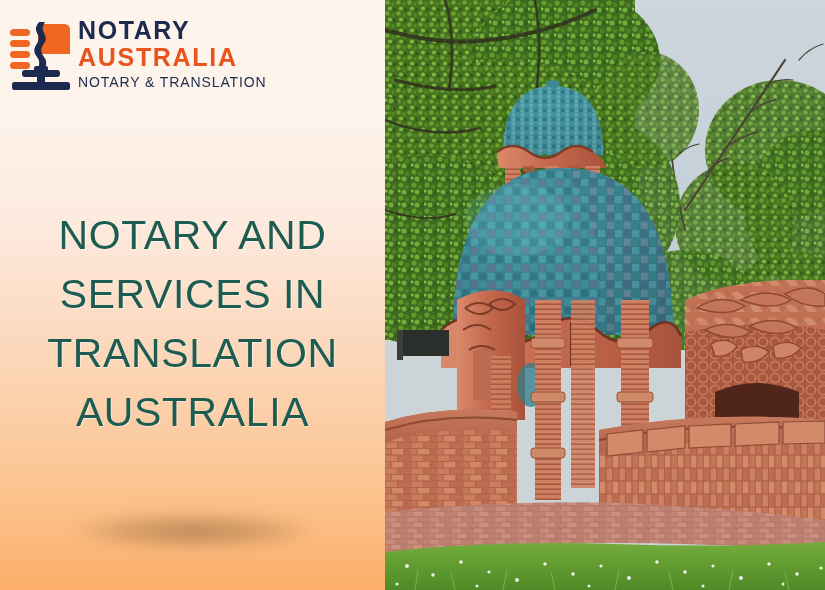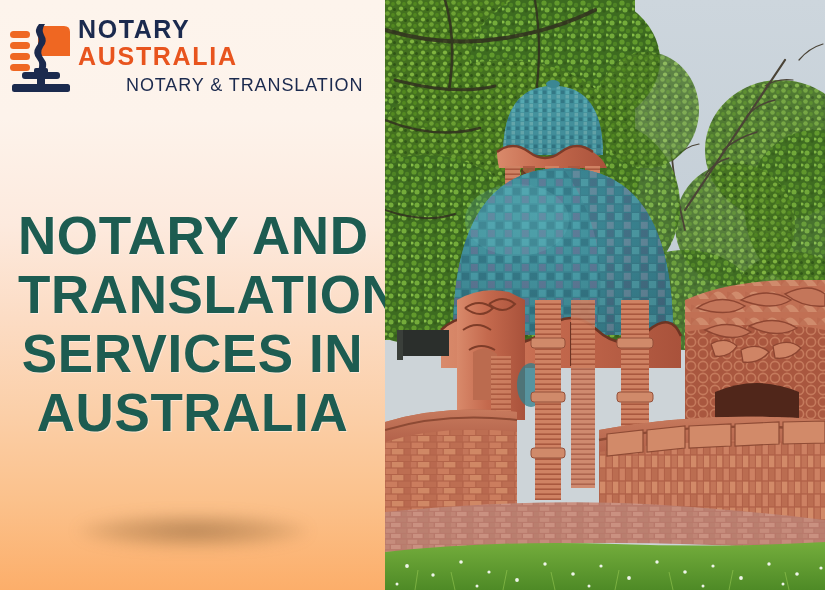--- a/index.html
+++ b/index.html
@@ -43,36 +43,36 @@
   .logo-text{padding-top:2px;}
   .logo-line1{
     font-size:25px;font-weight:bold;letter-spacing:1.6px;
     color:#1b2a4e;line-height:1.05;
   }
   .logo-line2{
     font-size:25px;font-weight:bold;letter-spacing:1.7px;
     color:#e8541e;line-height:1.18;
   }
   .logo-line3{
-    font-size:18px;font-weight:normal;letter-spacing:.9px;
-    color:#1b2a4e;line-height:1.5;margin-left:48px;
+    font-size:14px;font-weight:normal;letter-spacing:.9px;
+    color:#1b2a4e;line-height:1.5;
   }
 
   .headline{
     position:absolute;
     left:0;right:0;
     top:185px;
     text-align:center;
     padding:0 18px;
     box-sizing:border-box;
   }
   .headline-line{
     display:block;
-    font-size:53px;
-    font-weight:bold;
+    font-size:41px;
+    font-weight:normal;
     letter-spacing:.6px;
     line-height:59px;
     color:#1d5c51;
     text-shadow:1px 1px 0 rgba(255,255,255,.45);
     white-space:nowrap;
   }
 
   .ground-shadow{
     position:absolute;
     left:78px;bottom:42px;
@@ -130,22 +130,22 @@
 
       <div class="logo-text">
         <div class="logo-line1">NOTARY</div>
         <div class="logo-line2">AUSTRALIA</div>
         <div class="logo-line3">NOTARY &amp; TRANSLATION</div>
       </div>
     </div>
 
     <h1 class="headline">
       <span class="headline-line">NOTARY AND</span>
+      <span class="headline-line">SERVICES IN</span>
       <span class="headline-line">TRANSLATION</span>
-      <span class="headline-line">SERVICES IN</span>
       <span class="headline-line">AUSTRALIA</span>
     </h1>
 
     <div class="ground-shadow"></div>
   </div>
 
   <div class="photo">
     <svg viewBox="0 0 440 590" preserveAspectRatio="xMidYMid slice" aria-hidden="true">
       <defs>
         <linearGradient id="skyG" x1="0" y1="0" x2="0" y2="1">

